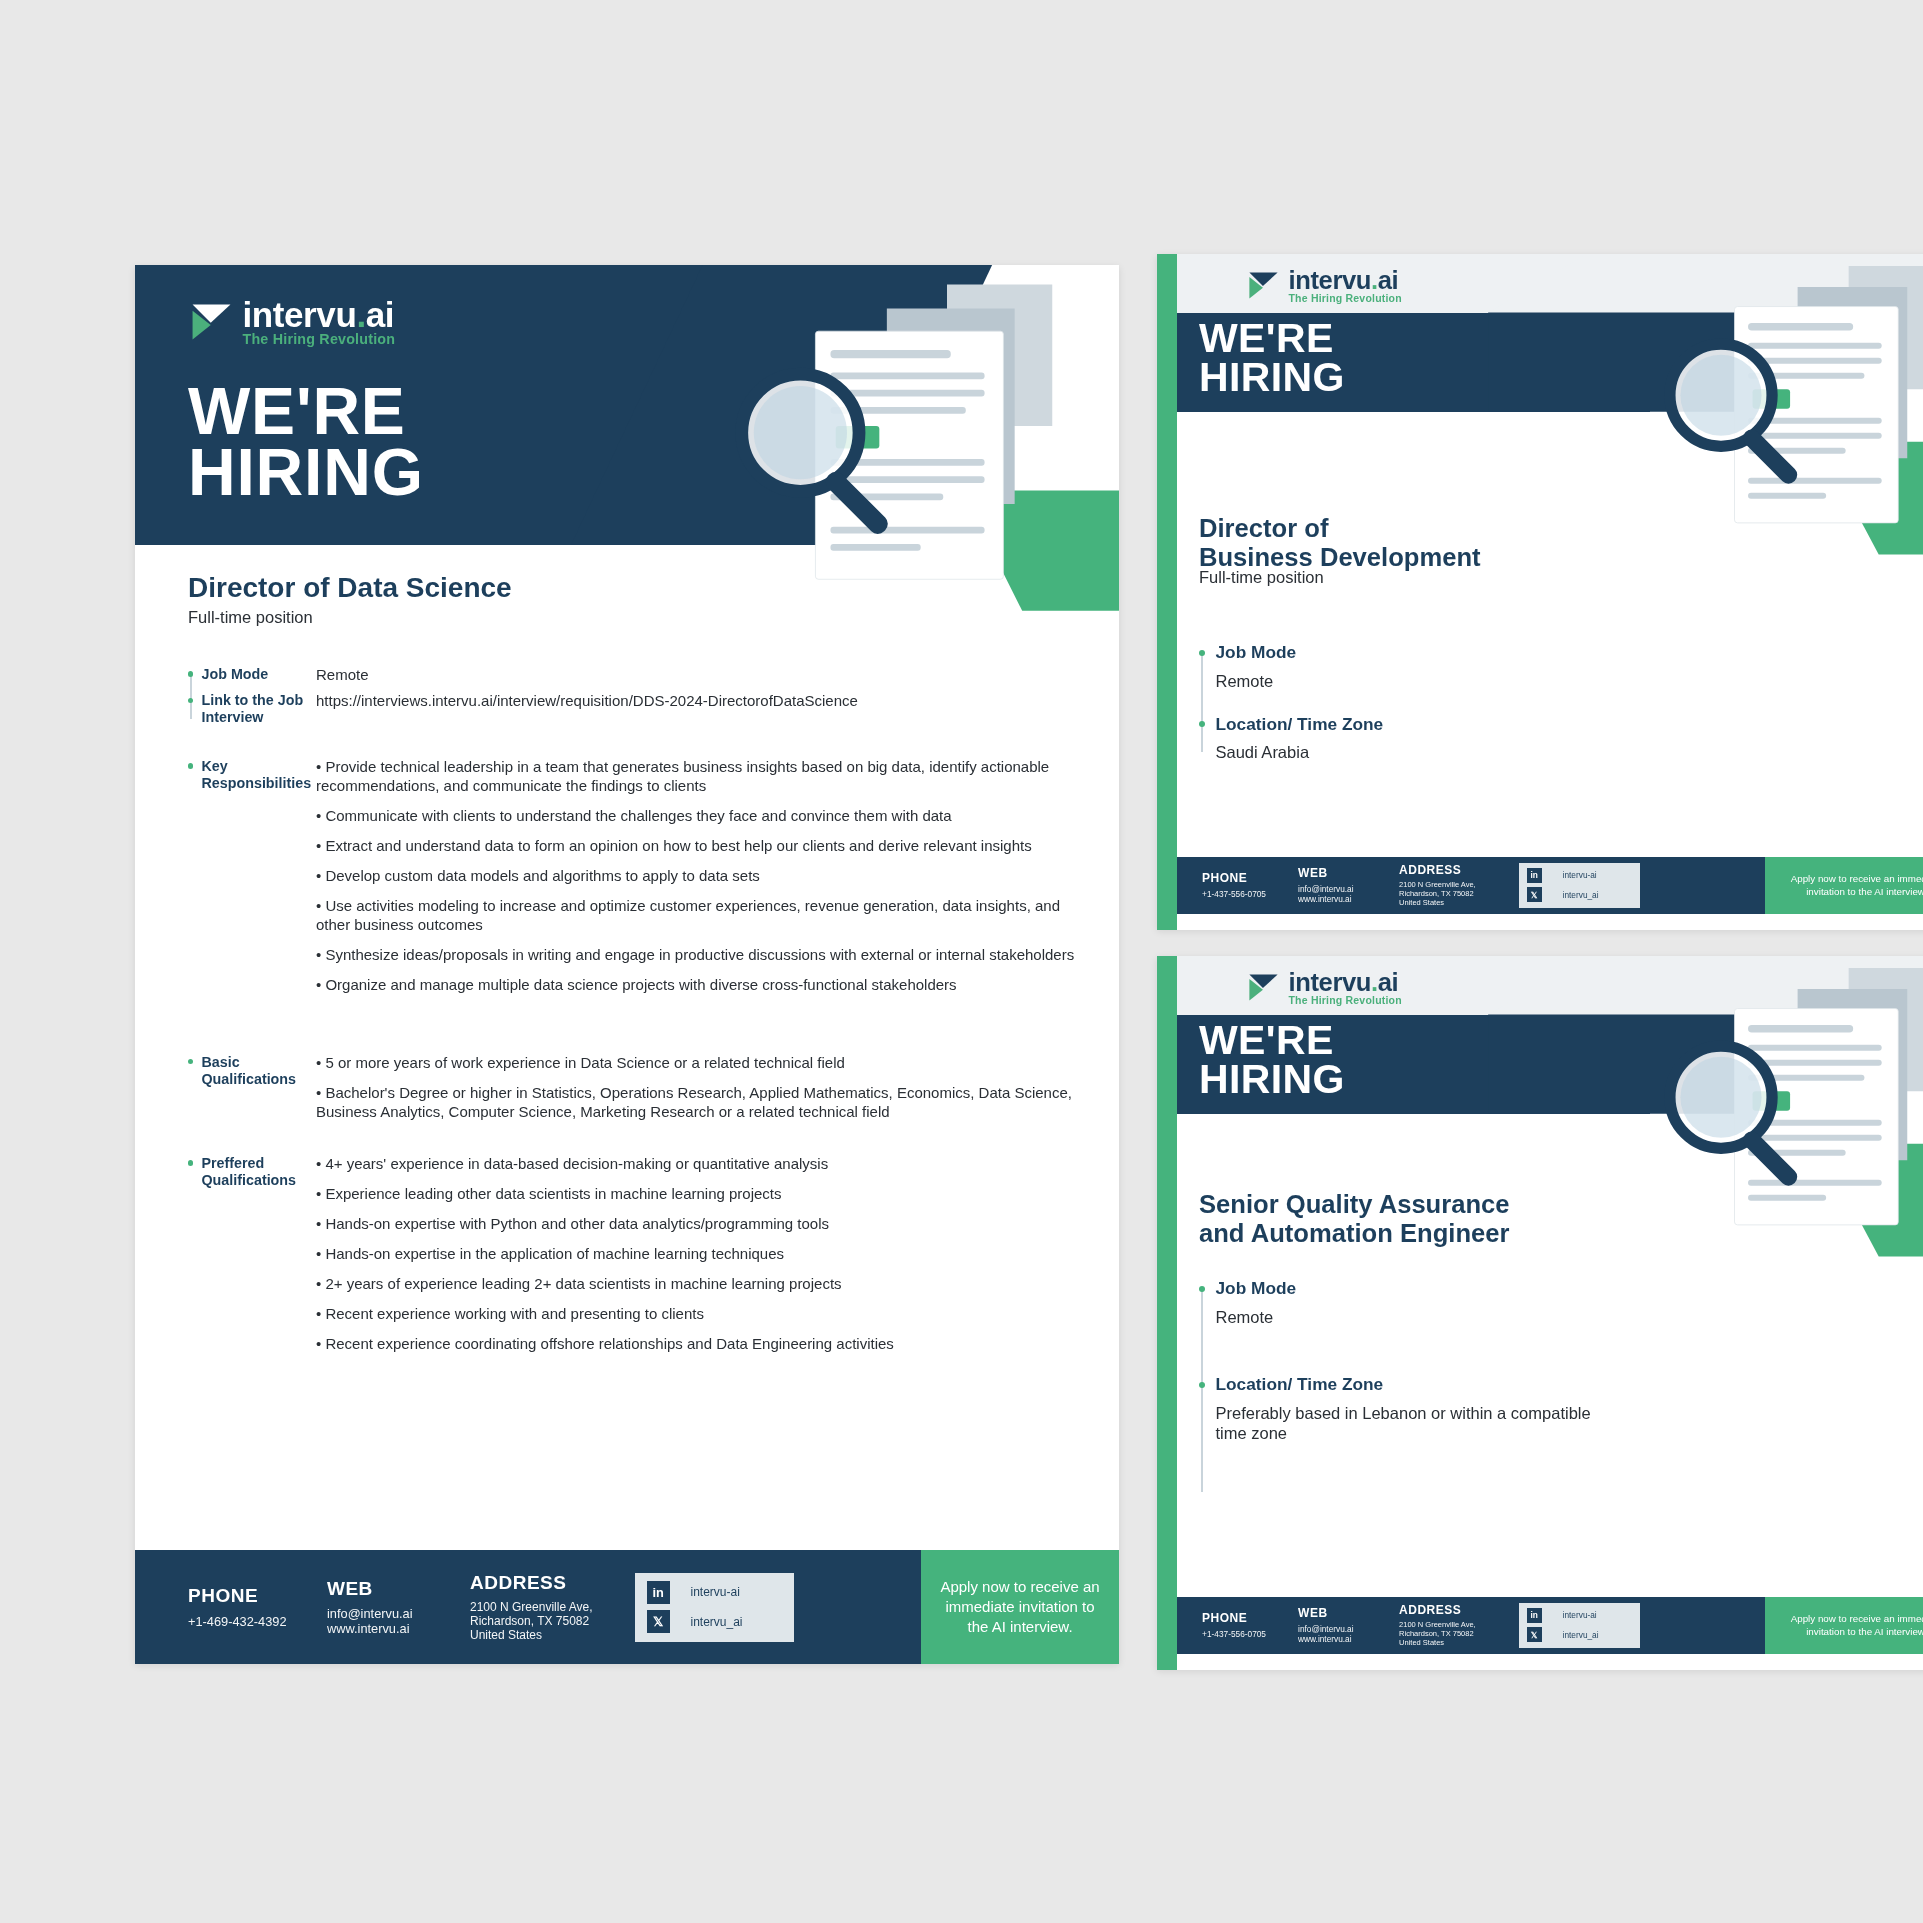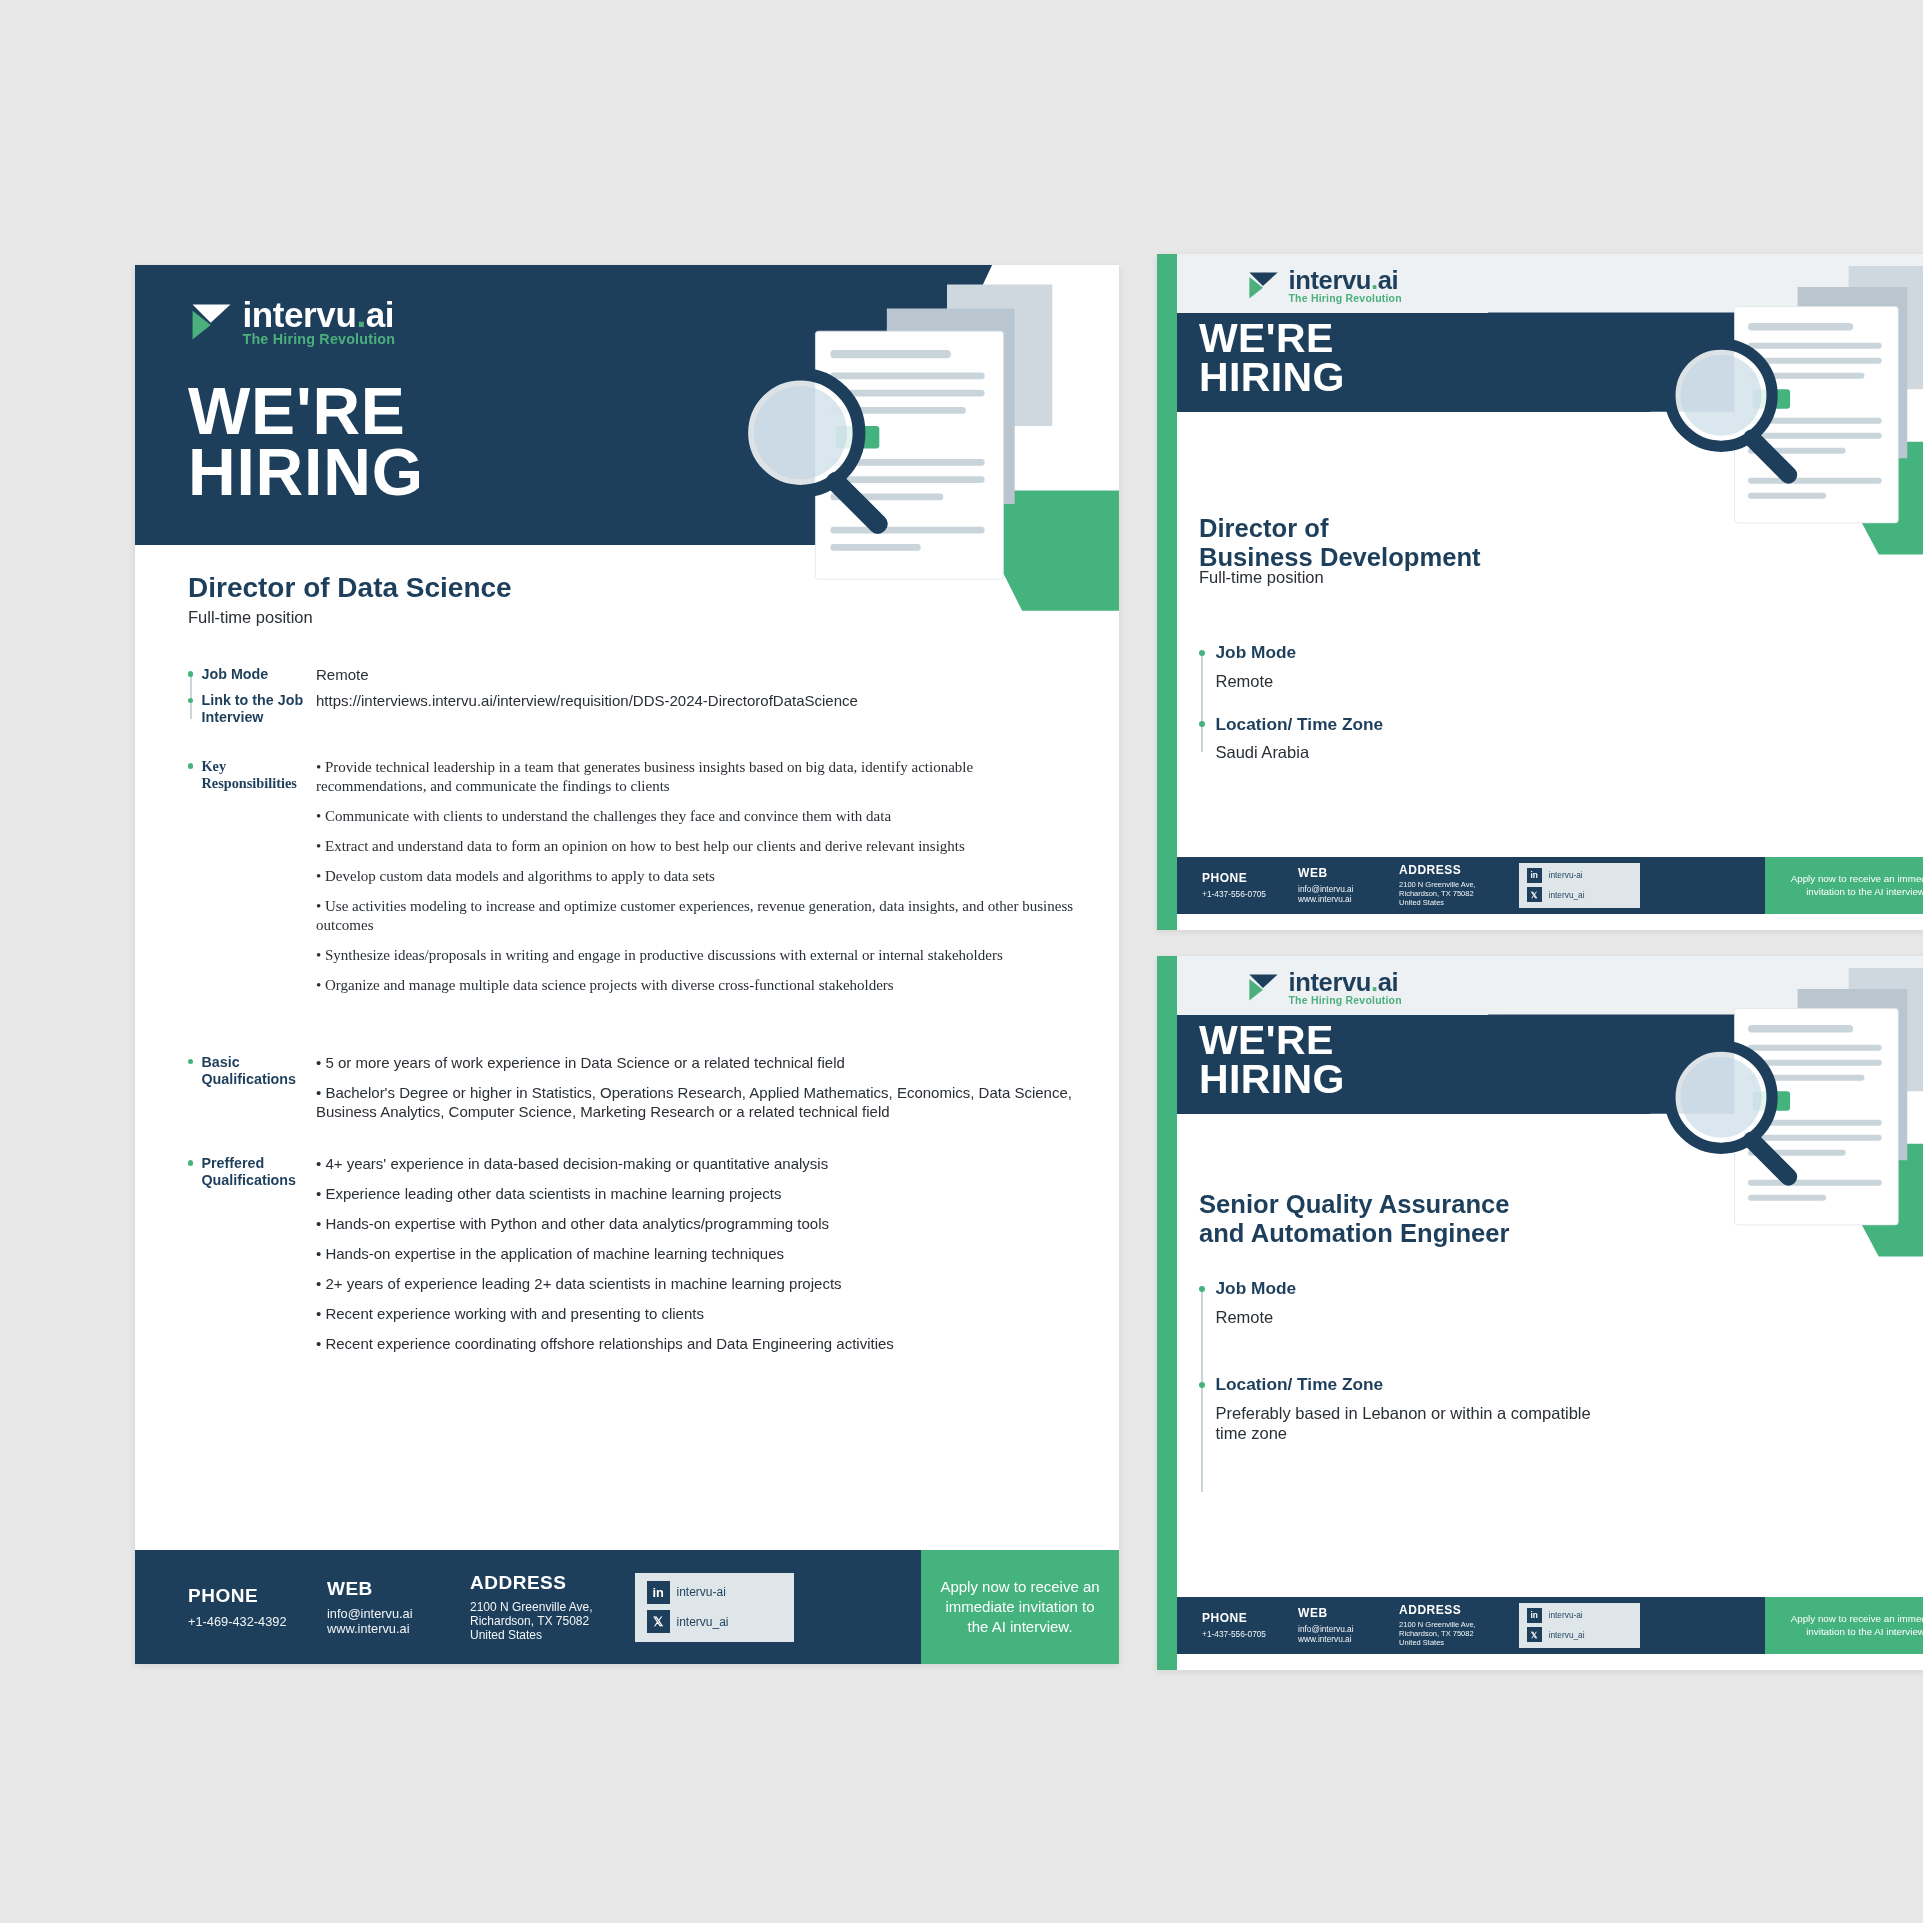--- a/index.html
+++ b/index.html
@@ -26,21 +26,21 @@
   
   .art{position:absolute;pointer-events:none;}
 
   
   .footer{position:absolute;display:flex;align-items:stretch;}
   .footer .bar{background:#1d3f5c;display:flex;align-items:center;}
   .footer .cell{color:#ffffff;}
   .footer .cell .h{font-weight:bold;letter-spacing:0.5px;}
   .footer .cell .v{opacity:.95;}
   .footer .social{background:#dfe6ea;display:flex;flex-direction:column;justify-content:center;}
-  .footer .social .row{display:flex;align-items:center;gap:7px;color:#1d3f5c;}
+  .footer .social .row{display:flex;align-items:center;gap:21px;color:#1d3f5c;}
   .sq{background:#1d3f5c;color:#fff;display:flex;align-items:center;justify-content:center;font-weight:bold;}
   .apply{background:#45b37d;color:#fff;display:flex;align-items:center;justify-content:center;text-align:center;}
 
   
   #flyer-main{left:135px;top:265px;width:984px;height:1399px;}
   #flyer-main .header{position:absolute;left:0;top:0;width:725px;height:280px;background:#1d3f5c;}
   #flyer-main .header .logo{position:absolute;left:53px;top:32px;}
   #flyer-main .header .logo .txt .l1{font-size:35px;color:#ffffff;}
   #flyer-main .header .logo .txt .l2{font-size:14.3px;}
   #flyer-main .hiring{position:absolute;left:53px;top:116px;color:#fff;font-size:66px;font-weight:bold;line-height:.93;letter-spacing:0.8px;}
@@ -138,21 +138,21 @@
       <div class="vline" style="top:7.5px;height:45px;"></div>
       <div class="row" style="margin-bottom:7.5px;">
         <div class="lbl">Job Mode</div>
         <div class="val">Remote</div>
       </div>
       <div class="row" style="margin-bottom:32px;">
         <div class="lbl" style="width:128px;">Link to the Job Interview</div>
         <div class="val">https://interviews.intervu.ai/interview/requisition/DDS-2024-DirectorofDataScience</div>
       </div>
 
-      <div class="row" style="margin-bottom:22.5px;font-family:Liberation Serif, serif;">
+      <div class="row" style="margin-bottom:22.5px;">
         <div class="lbl">Key Responsibilities</div>
         <div class="val">
           <div class="li">• Provide technical leadership in a team that generates business insights based on big data, identify actionable recommendations, and communicate the findings to clients</div>
           <div class="li">• Communicate with clients to understand the challenges they face and convince them with data</div>
           <div class="li">• Extract and understand data to form an opinion on how to best help our clients and derive relevant insights</div>
           <div class="li">• Develop custom data models and algorithms to apply to data sets</div>
           <div class="li">• Use activities modeling to increase and optimize customer experiences, revenue generation, data insights, and other business outcomes</div>
           <div class="li">• Synthesize ideas/proposals in writing and engage in productive discussions with external or internal stakeholders</div>
           <div class="li">• Organize and manage multiple data science projects with diverse cross-functional stakeholders</div>
         </div>

